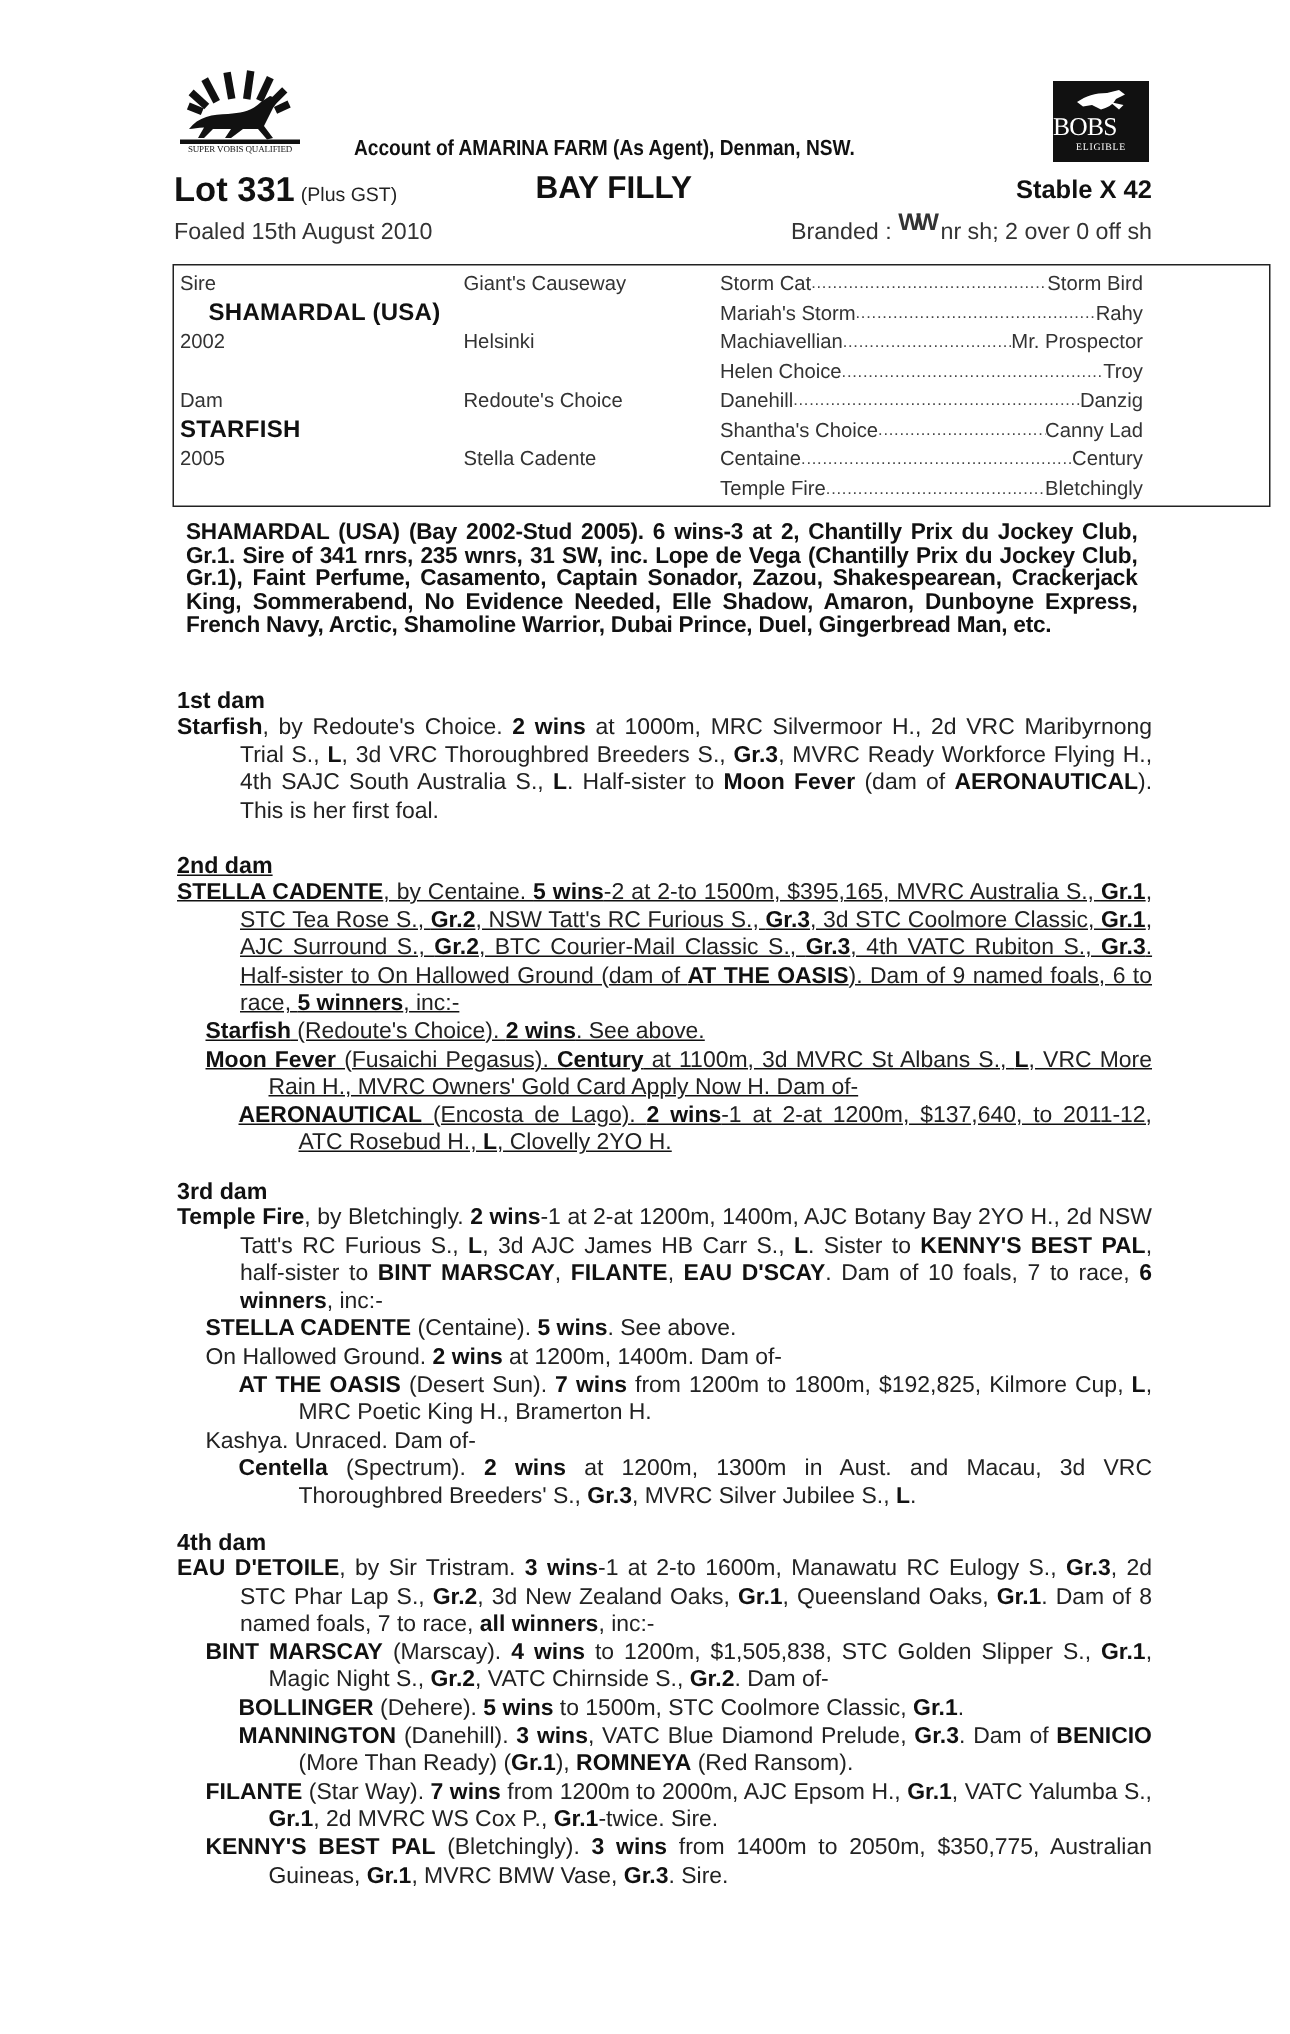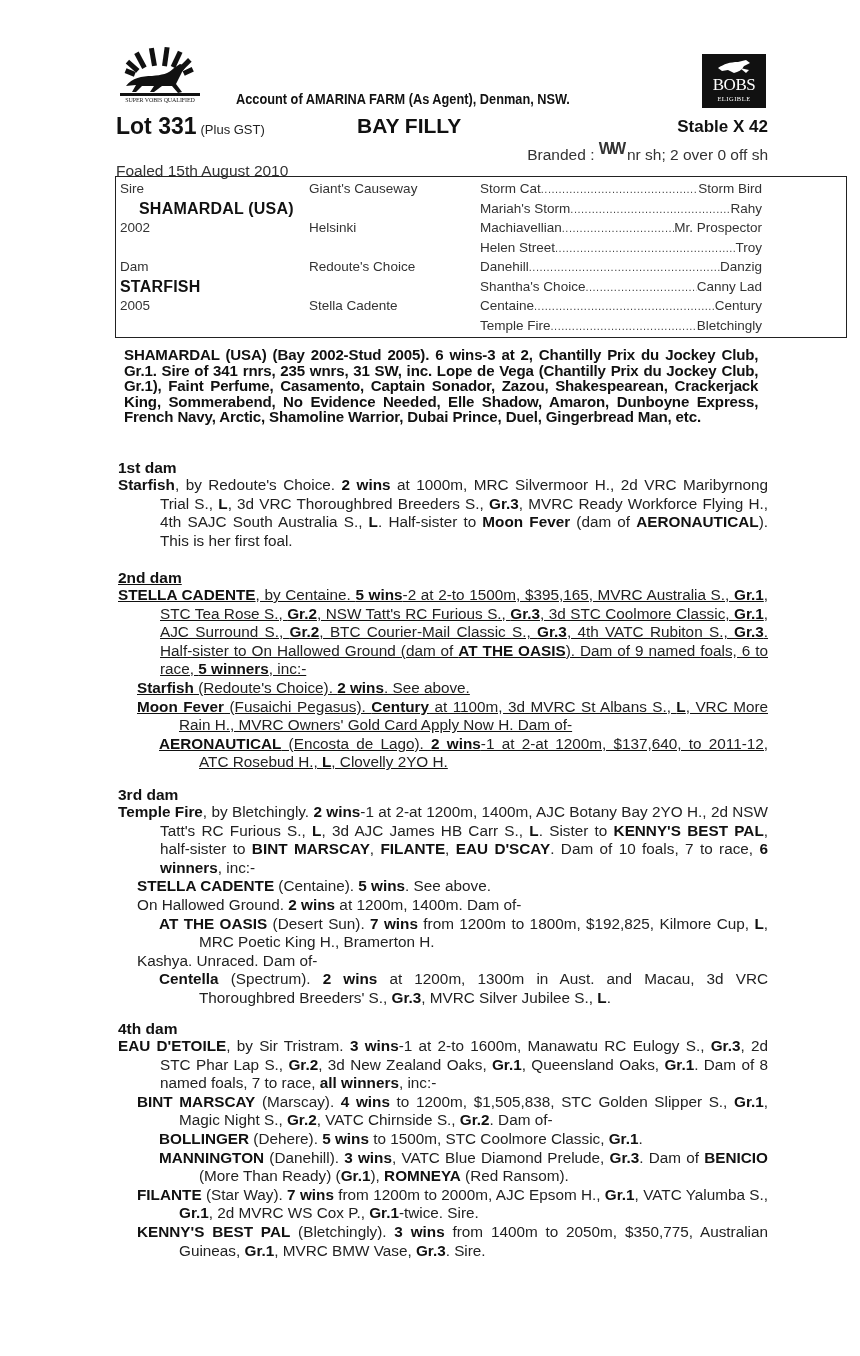--- a/index.html
+++ b/index.html
@@ -5,34 +5,34 @@
   * { box-sizing: border-box; margin: 0; padding: 0; }
   html, body { width: 860px; height: 1356px; background: #ffffff; overflow: hidden; }
   body { font-family: "Liberation Sans", sans-serif; color: #111; position: relative; }
 
   .page { position: absolute; left: 0; top: 0; width: 860px; height: 1356px; }
 
   
   .logo-left { position: absolute; left: 112px; top: 46px; width: 96px; height: 60px; }
   .logo-left-caption { position: absolute; left: 112px; top: 97px; width: 96px; font-family: "Liberation Serif", serif; font-size: 6px; letter-spacing: -0.1px; text-align: center; color: #222; }
   .logo-right { position: absolute; left: 702px; top: 54px; width: 64px; height: 54px; background: #111; }
-  .logo-right .bobs { position: absolute; left: 0; width: 64px; top: 21px; text-align: center; color: #fff; font-family: "Liberation Serif", serif; font-size: 17px; letter-spacing: -0.5px; }
+  .logo-right .bobs { position: absolute; left: 0; width: 64px; top: 21px; color: #fff; font-family: "Liberation Serif", serif; font-size: 17px; letter-spacing: -0.5px; }
   .logo-right .elig { position: absolute; left: 0; width: 64px; top: 41px; text-align: center; color: #fff; font-family: "Liberation Serif", serif; font-size: 6.5px; letter-spacing: 0.5px; }
   .logo-right svg { position: absolute; left: 14px; top: 4px; }
 
   .account { position: absolute; left: 236px; top: 91px; font-size: 14.5px; font-weight: bold; transform: scaleX(0.88); transform-origin: left top; white-space: nowrap; }
 
   .lot-line { position: absolute; top: 113px; left: 116px; width: 652px; height: 26px; }
   .lot-num { position: absolute; left: 0; top: 0; font-size: 23px; font-weight: bold; white-space: nowrap; }
   .lot-gst { font-size: 13px; font-weight: normal; margin-left: 4px; color: #222; }
   .sex { position: absolute; left: 241px; top: 1px; font-size: 21px; font-weight: bold; white-space: nowrap; }
   .stable { position: absolute; right: 0; top: 4px; font-size: 17px; font-weight: bold; white-space: nowrap; }
 
   .foaled-line { position: absolute; top: 146px; left: 116px; width: 652px; height: 20px; font-size: 15.5px; color: #333; }
-  .foaled { position: absolute; left: 0; top: 0; white-space: nowrap; margin-top: 16px; }
+  .foaled { position: absolute; left: 0; top: 0; white-space: nowrap; }
   .branded { position: absolute; right: 0; top: 0; white-space: nowrap; }
   .brand-mark { font-weight: bold; font-size: 16px; letter-spacing: -3px; position: relative; top: -6px; margin-right: 4px; font-family: "Liberation Sans Narrow", "Liberation Sans", sans-serif; }
 
   
   .pedigree { position: absolute; left: 115px; top: 176px; width: 732px; height: 162px; border: 1.6px solid #222; }
   .ped-cell { position: absolute; font-size: 13.5px; color: #333; white-space: nowrap; }
   .ped-bold { font-size: 16px; font-weight: bold; color: #111; letter-spacing: 0.2px; }
   .ped-g3 { position: absolute; left: 364px; width: 282px; font-size: 13.5px; color: #333; display: flex; white-space: nowrap; }
   .ped-g3 .dots { flex: 1; overflow: hidden; position: relative; }
   .ped-g3 .dots::before { content: "................................................................................................................................................................"; position: absolute; left: 0; bottom: 0; letter-spacing: 0.5px; color: #444; font-size: 11px; line-height: 14px; }
@@ -122,21 +122,21 @@
         <span>Mariah's Storm</span>
         <span class="dots"></span>
         <span>Rahy</span>
       </div>
     <div class="ped-g3" style="top:43px;">
         <span>Machiavellian</span>
         <span class="dots"></span>
         <span>Mr. Prospector</span>
       </div>
     <div class="ped-g3" style="top:62.5px;">
-        <span>Helen Street</span>
+        <span>Helen Choice</span>
         <span class="dots"></span>
         <span>Troy</span>
       </div>
     <div class="ped-g3" style="top:82px;">
         <span>Danehill</span>
         <span class="dots"></span>
         <span>Danzig</span>
       </div>
     <div class="ped-g3" style="top:101.5px;">
         <span>Shantha's Choice</span>

